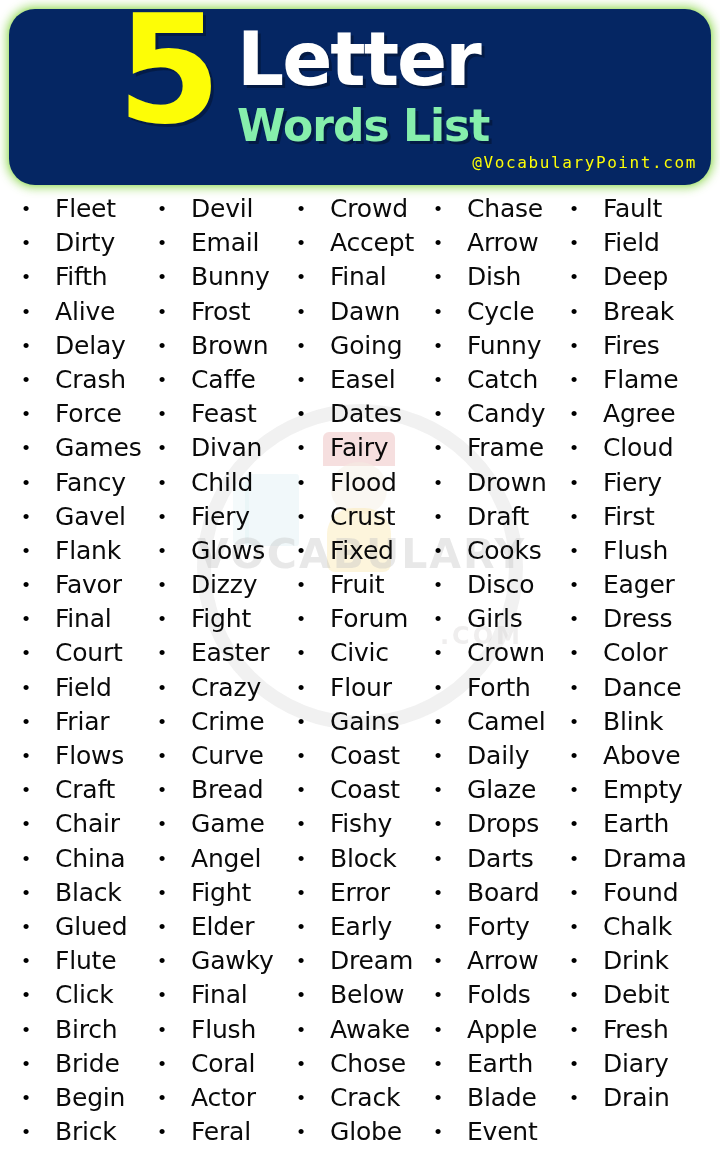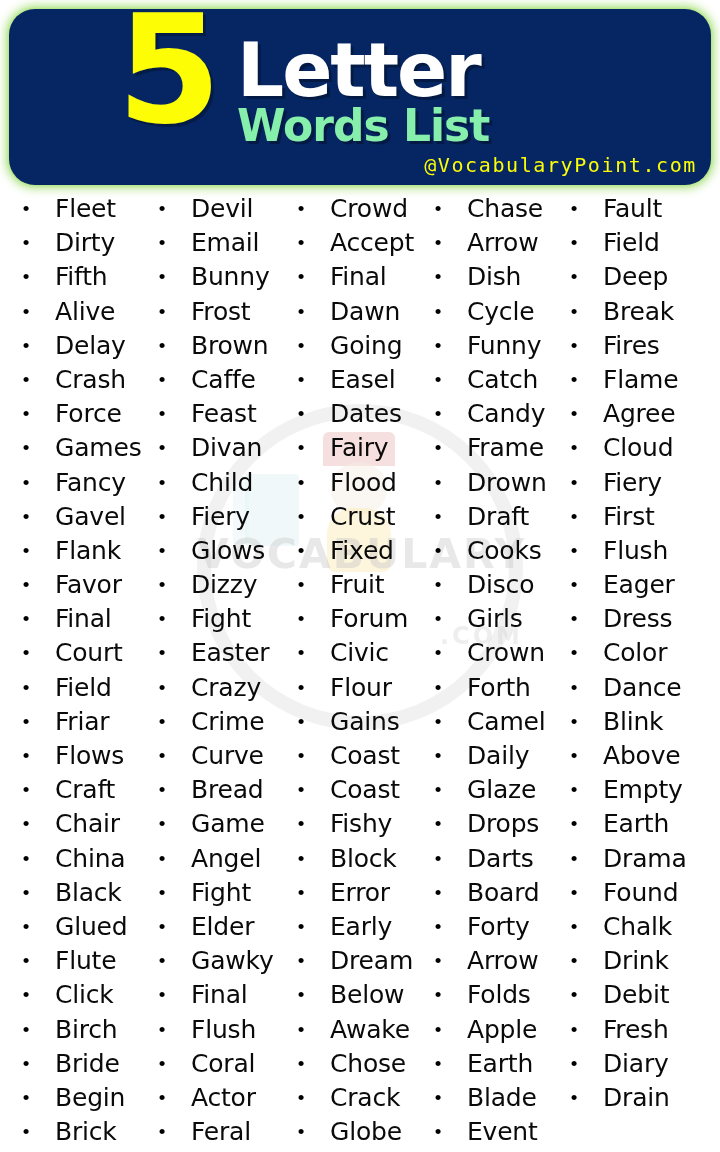--- a/index.html
+++ b/index.html
@@ -52,40 +52,39 @@
     position: absolute;
     left: 228px;
     top: 13px;
     font-family: "DejaVu Sans", sans-serif;
     font-weight: bold;
     font-size: 74px;
     line-height: 74px;
     color: #ffffff;
     letter-spacing: -2px;
     text-shadow: 3px 3px 0 rgba(0,0,0,0.30);
-    margin-top: 11px;
   }
   .word-wordslist {
     position: absolute;
     left: 228px;
     top: 84px;
     font-family: "DejaVu Sans", sans-serif;
     font-weight: bold;
     font-size: 44px;
     line-height: 66px;
     color: #86efac;
     letter-spacing: -1px;
     text-shadow: 3px 3px 0 rgba(0,0,0,0.30);
   }
   #site-credit {
     position: absolute;
     right: 14px;
     top: 144px;
     font-family: "DejaVu Sans Mono", monospace;
-    font-size: 20px;
+    font-size: 16px;
     letter-spacing: 1.6px;
     color: #fdfd06;
     white-space: nowrap;
   }
 
   
   #watermark {
     position: absolute;
     left: 197px;
     top: 404px;

